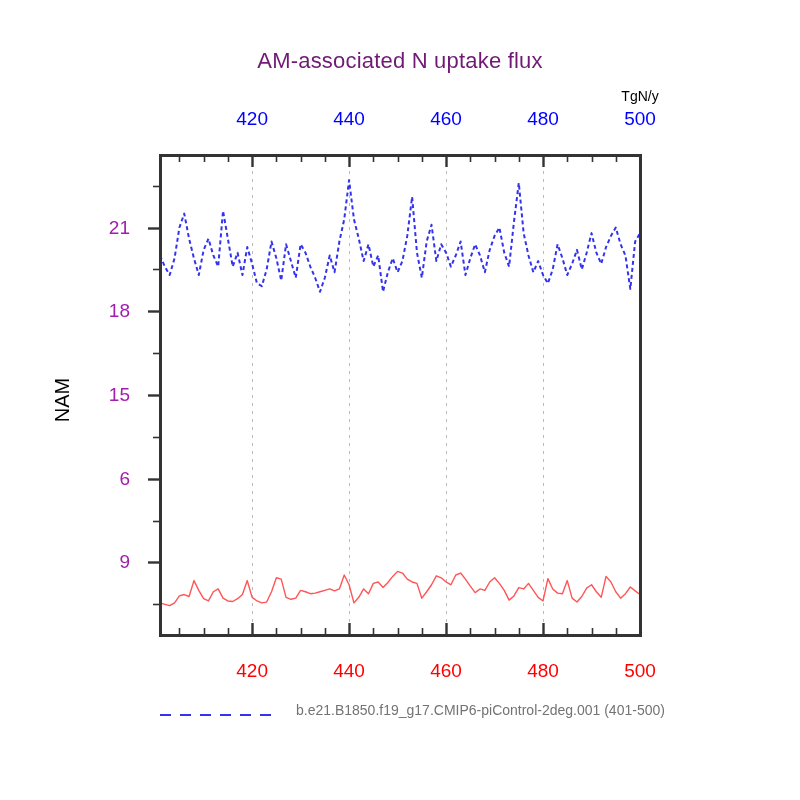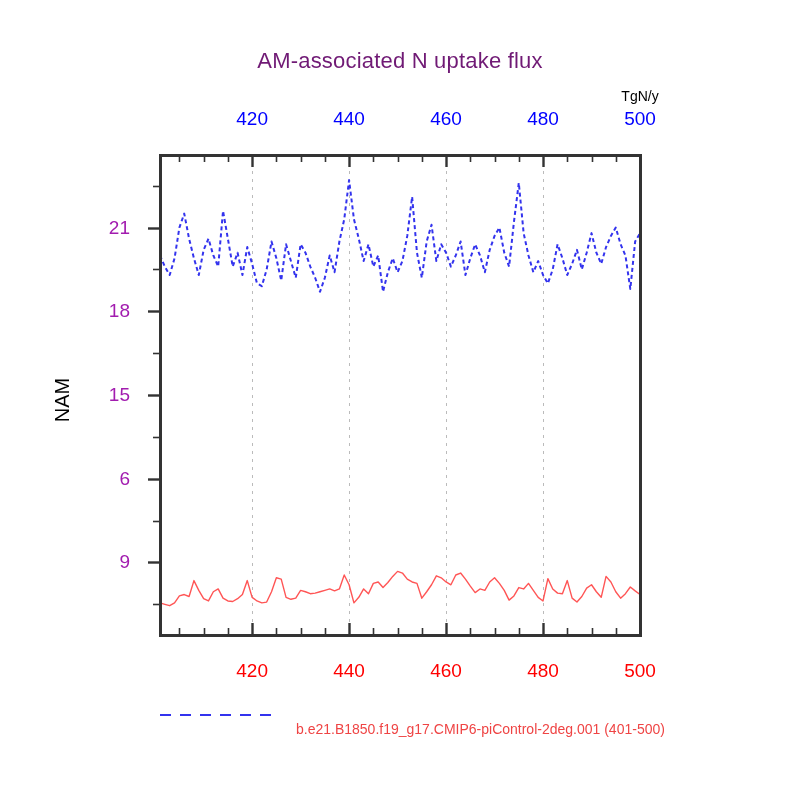--- a/index.html
+++ b/index.html
@@ -104,23 +104,23 @@
     position: absolute;
     left: 160px;
     top: 12px;
     width: 120px;
     height: 4px;
   }
   .legend-sample svg { display: block; }
   .legend-label {
     position: absolute;
     left: 296px;
-    top: 21px;
+    top: 2px;
     font-size: 14px;
-    color: #ef4444;
+    color: #737373;
     white-space: nowrap;
   }
   #plot-svg {
     position: absolute;
     left: 0;
     top: 0;
   }
 </style>
 </head>
 <body>

